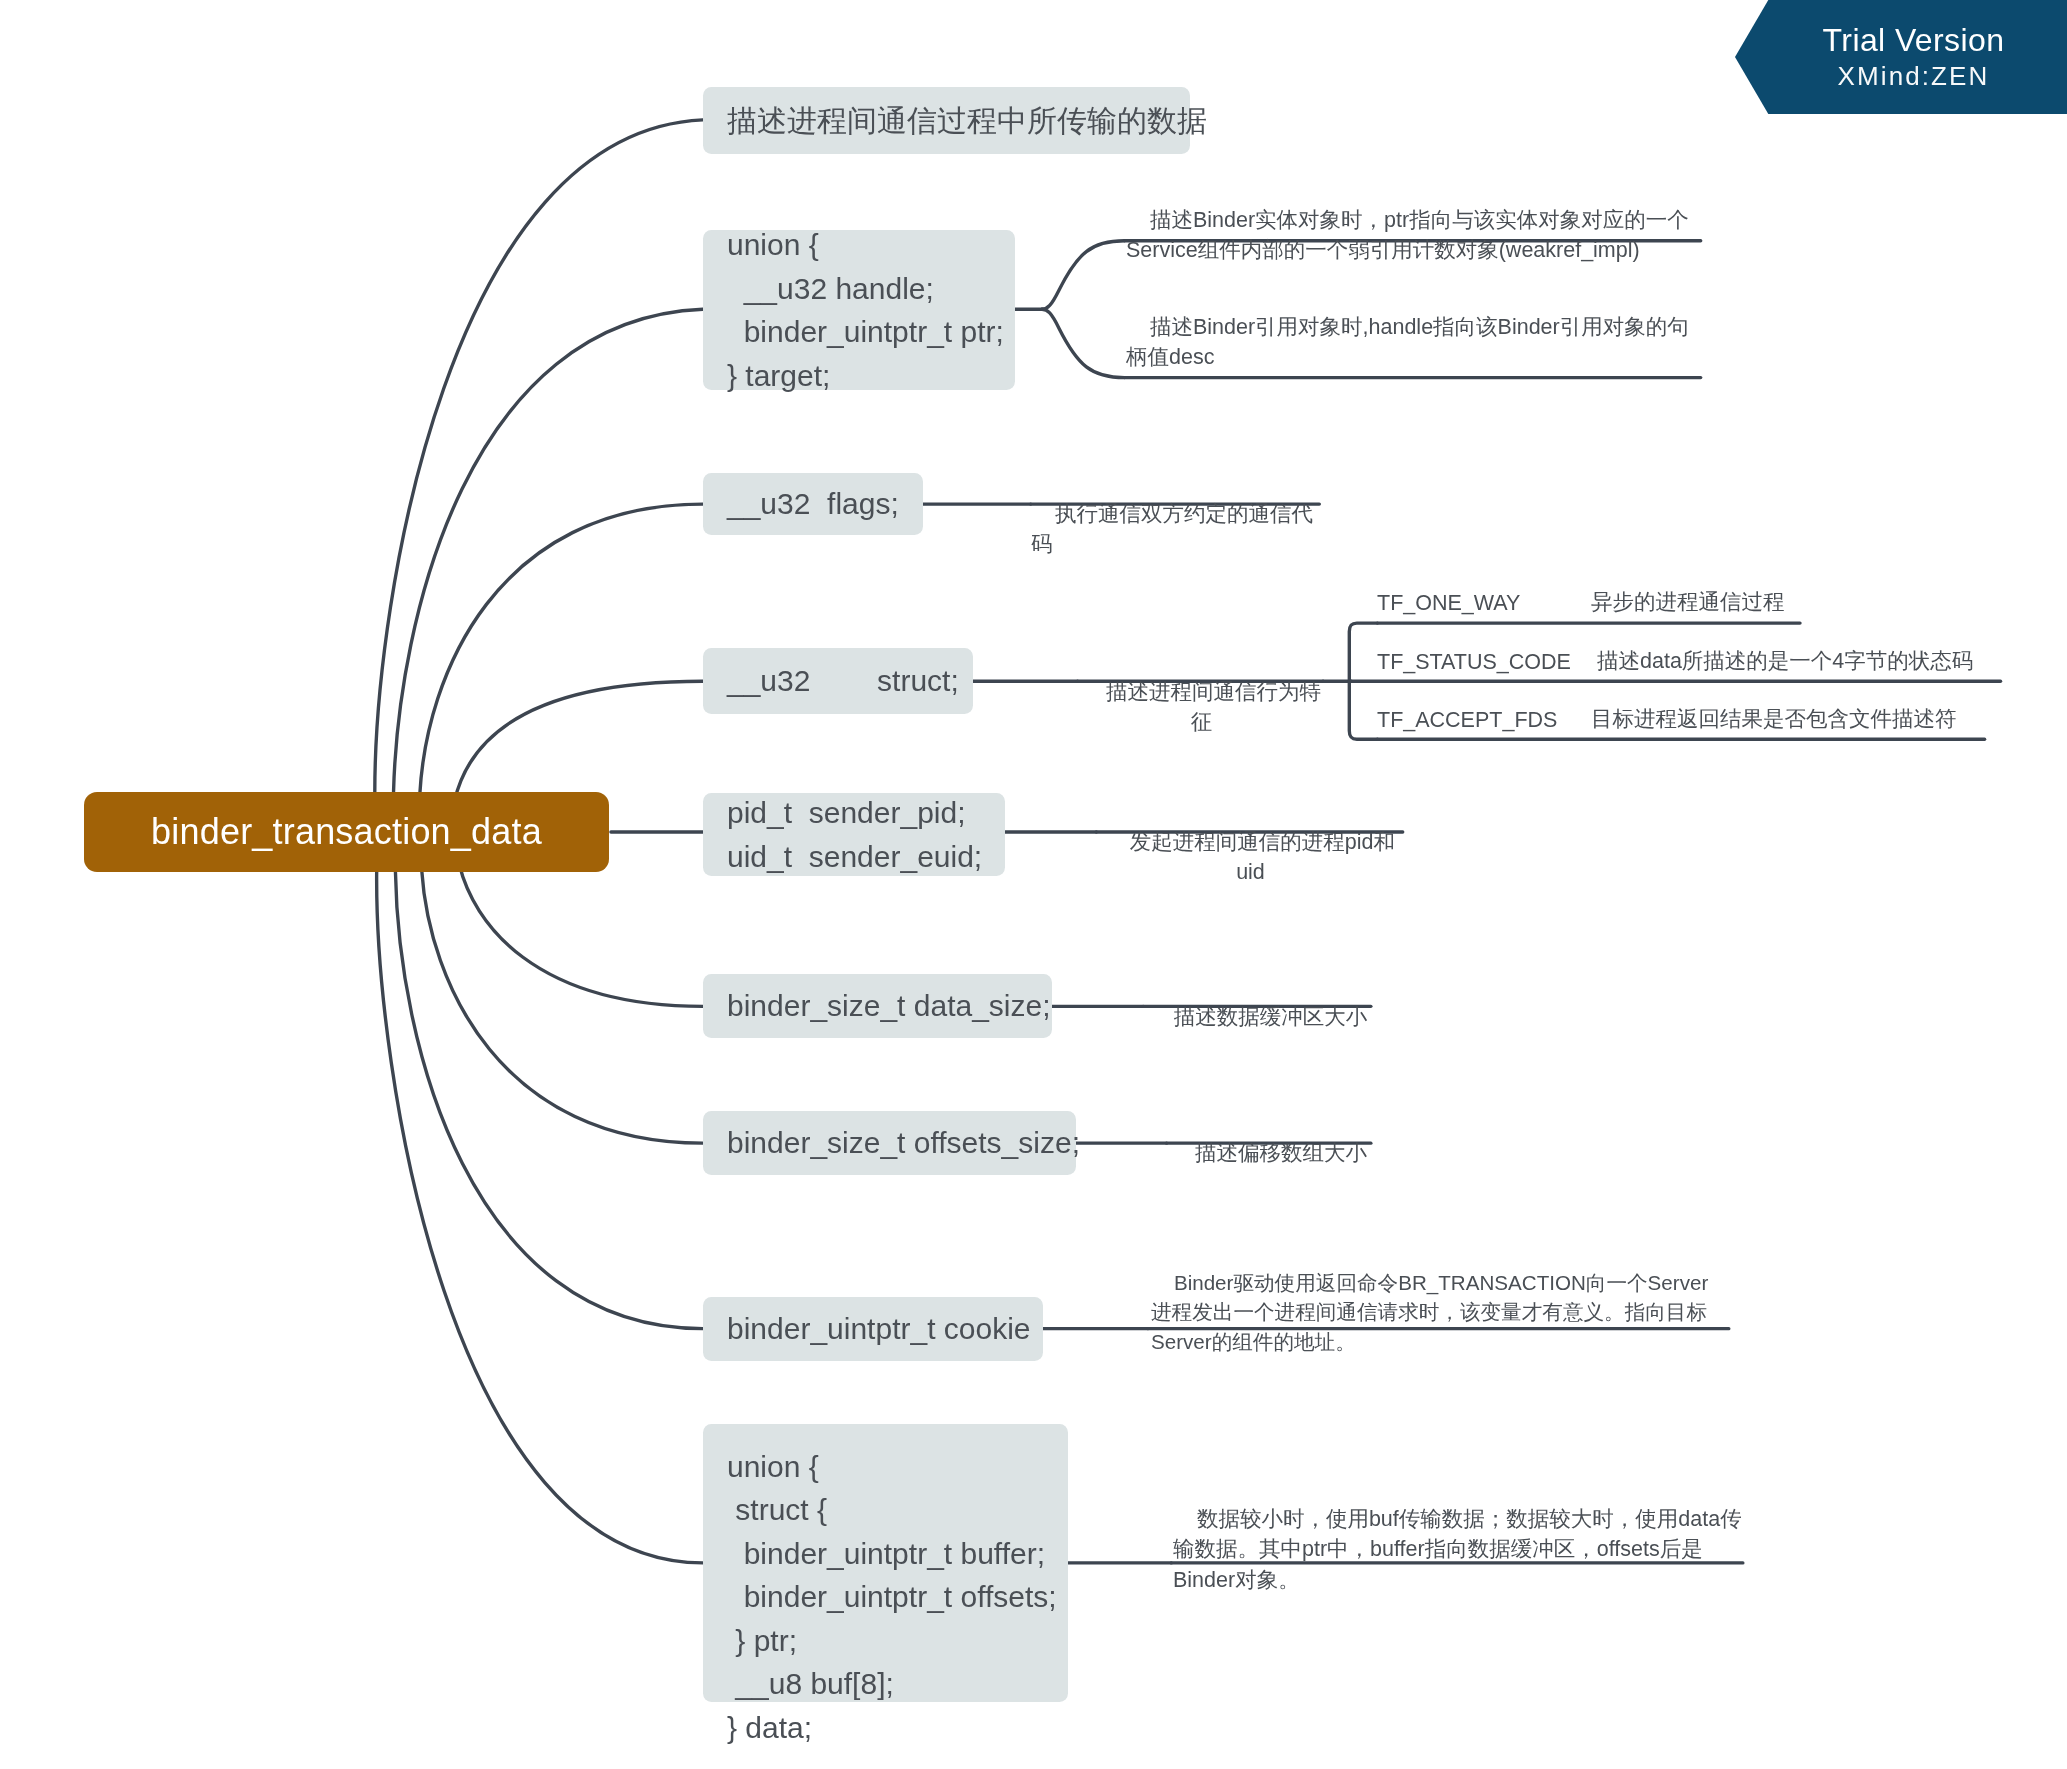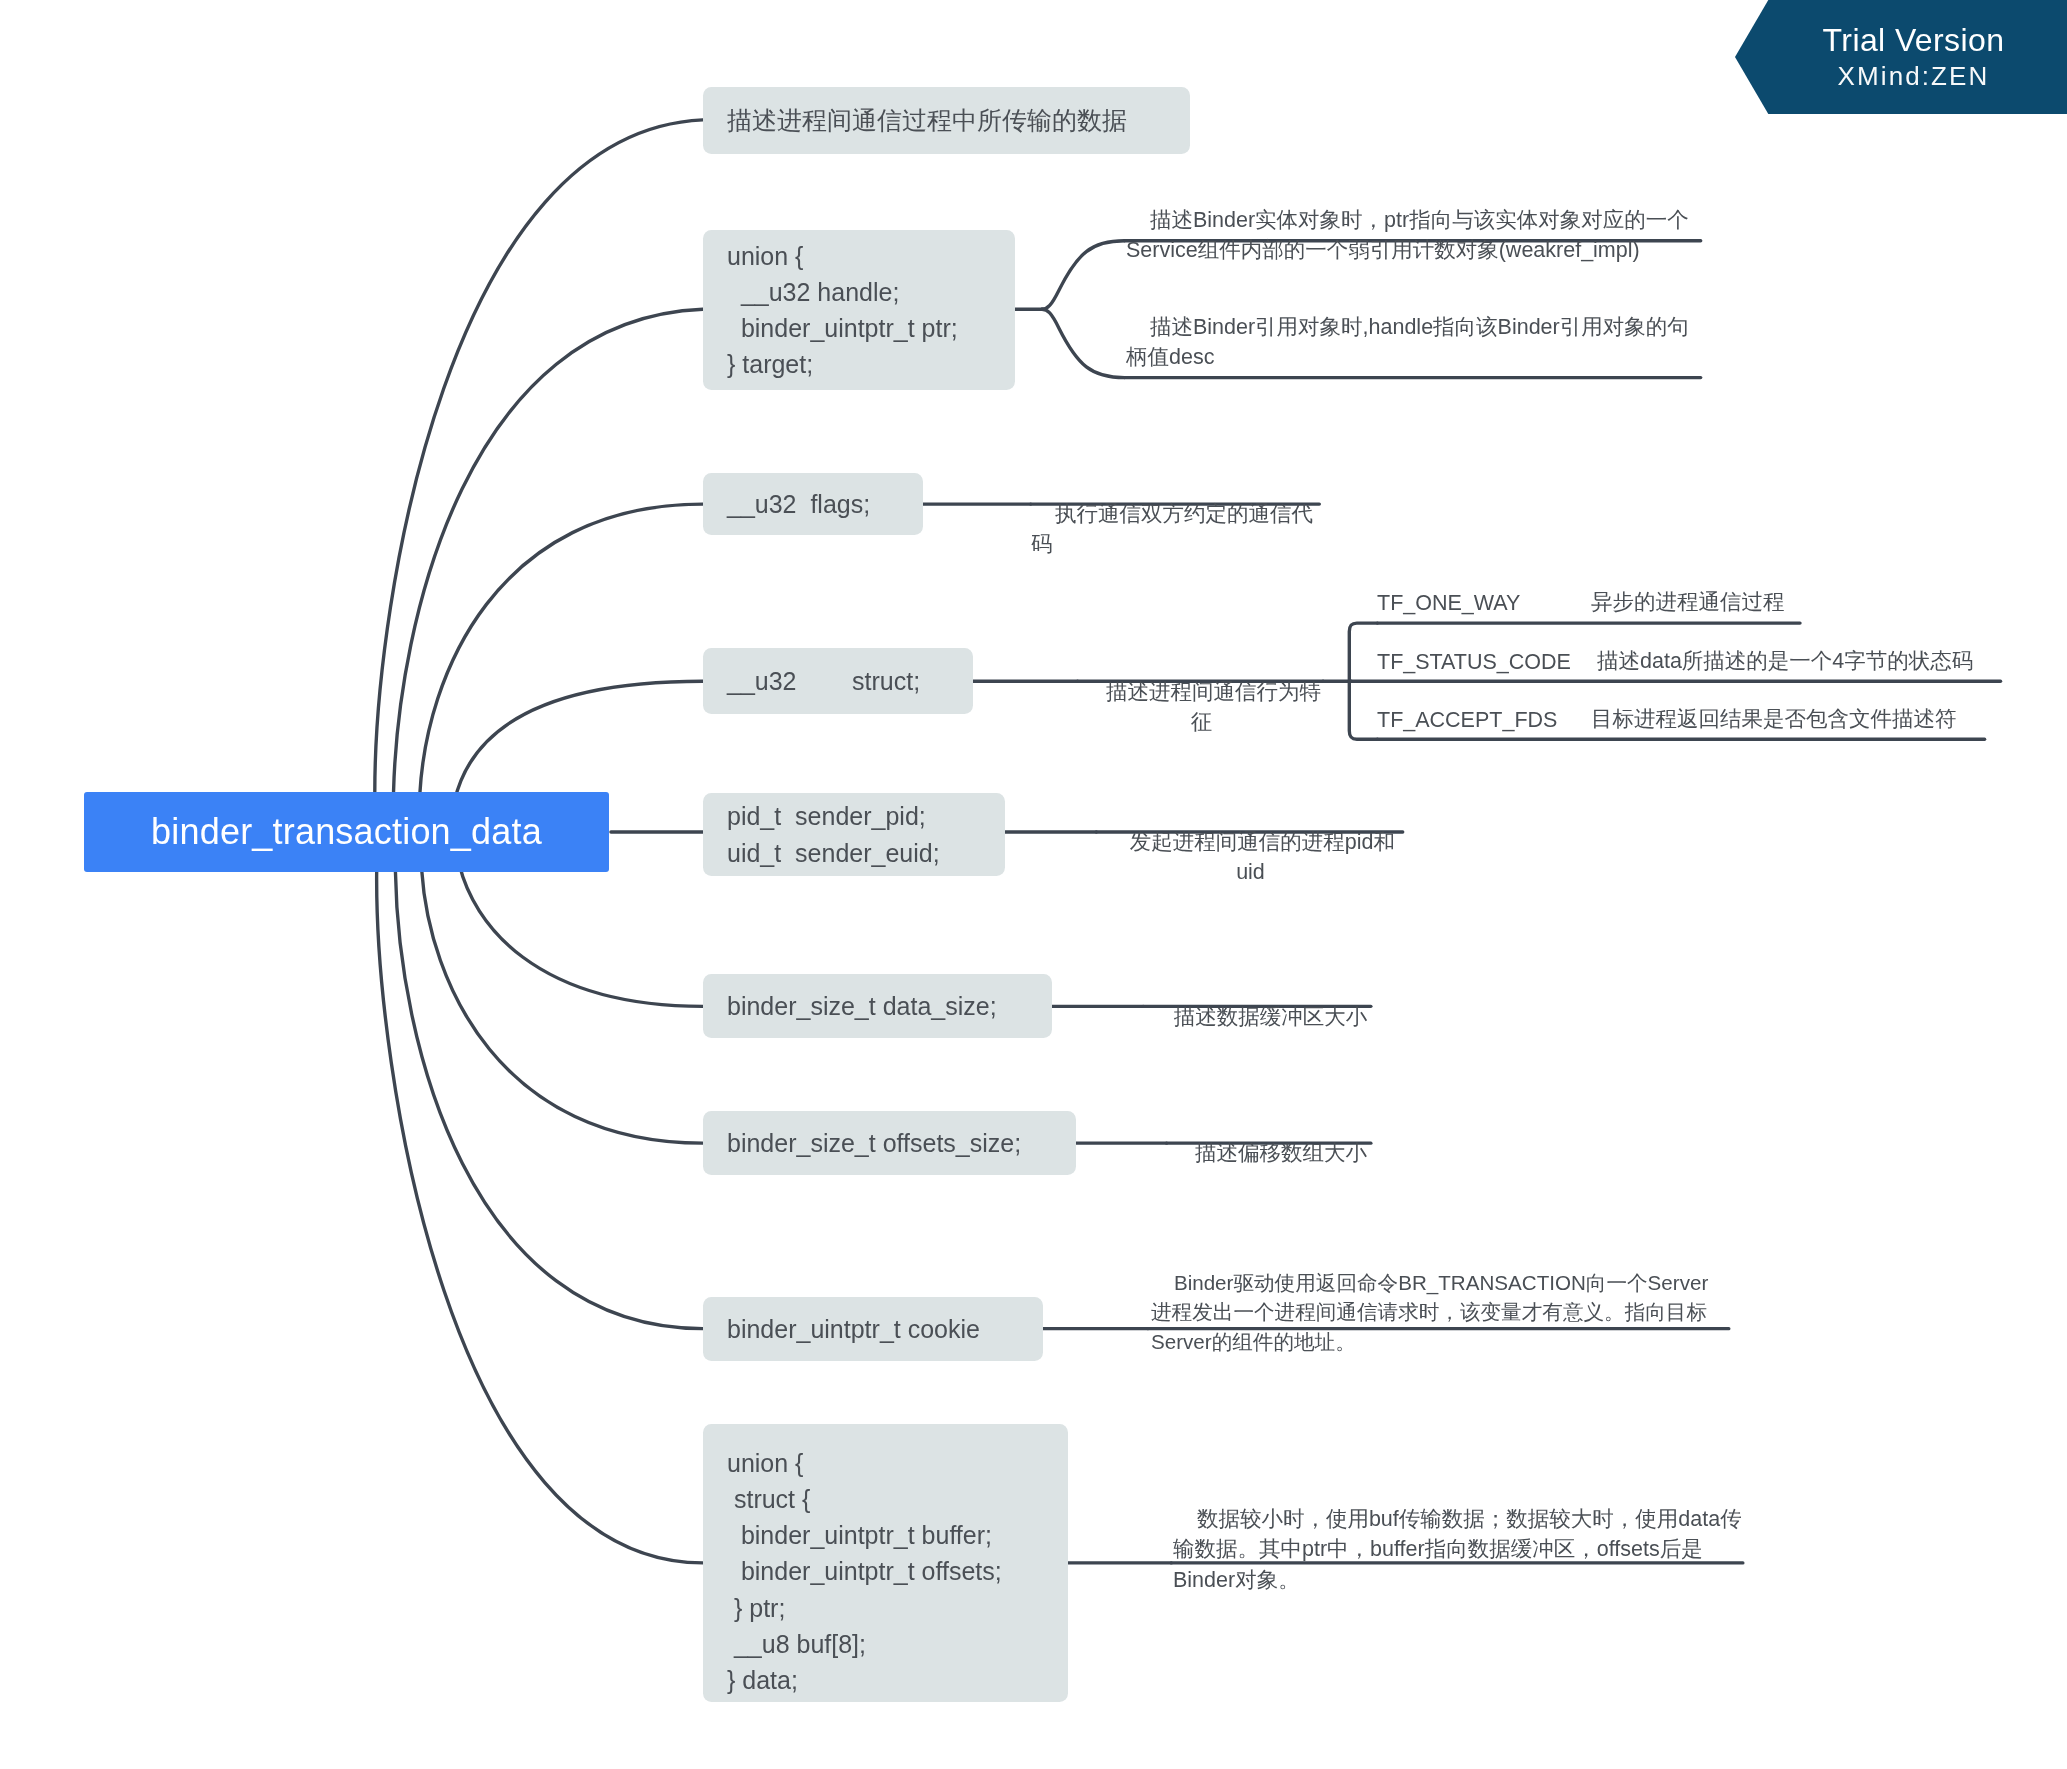--- a/index.html
+++ b/index.html
@@ -27,22 +27,22 @@
     pointer-events: none;
   }
 
   
   .root-node {
     position: absolute;
     left: 84px;
     top: 792px;
     width: 525px;
     height: 80px;
-    background: #3b82f6;
-    border-radius: 3px;
+    background: #a16207;
+    border-radius: 13px;
     display: flex;
     align-items: center;
     justify-content: center;
     box-sizing: border-box;
     z-index: 5;
   }
   .root-node .root-label {
     color: #ffffff;
     font-size: 36px;
     letter-spacing: 0.2px;
@@ -52,21 +52,21 @@
   
   .topic {
     position: absolute;
     background: #DCE3E4;
     border-radius: 8.4px;
     box-sizing: border-box;
     display: flex;
     align-items: center;
     z-index: 4;
     color: #4A4F55;
-    font-size: 25px;
+    font-size: 30px;
     line-height: 1.45;
     padding: 15px 24px;
     white-space: pre;
   }
 
   
   .note {
     position: absolute;
     color: #4A4F55;
     font-size: 21.5px;

